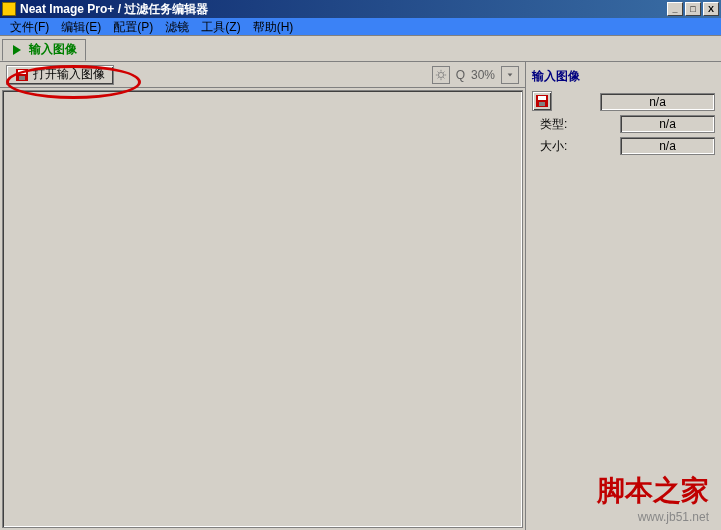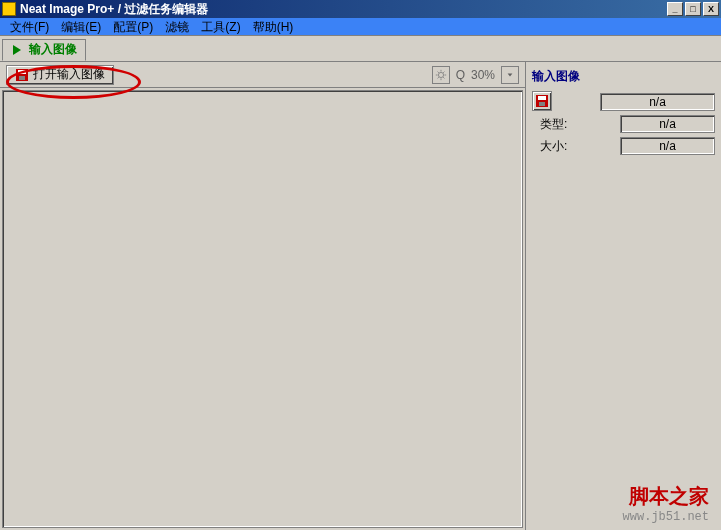--- a/index.html
+++ b/index.html
@@ -36,22 +36,22 @@
 .highlight { position: absolute; border: 3px solid #d00000; border-radius: 50%; width: 135px; height: 34px; top: 65px; left: 6px; pointer-events: none; }
 
 .side-panel { width: 195px; background: #d4d0c8; padding: 6px; }
 .panel-title { color: #000080; font-weight: bold; margin-bottom: 6px; }
 .panel-row { display: flex; align-items: flex-end; margin-bottom: 4px; gap: 44px; }
 .panel-label { width: 36px; color: #000; margin-left: 8px; }
 .panel-value { flex: 1; height: 18px; border: 1px solid #808080; background: #d4d0c8; display: flex; align-items: center; justify-content: center; box-shadow: inset 1px 1px 0 #404040, inset -1px -1px 0 #fff; color: #000; }
 .panel-icon-cell { width: 20px; height: 20px; border: 1px solid #808080; display: flex; align-items: center; justify-content: center; margin-right: 4px; box-shadow: inset 1px 1px 0 #fff, inset -1px -1px 0 #404040; cursor: pointer; }
 
 .watermark { position: absolute; right: 12px; bottom: 6px; text-align: right; pointer-events: none; }
-.watermark-main { color: #c00000; font-size: 20px; font-family: Liberation Serif, serif; font-weight: bold; }
-.watermark-url { color: #888; font-size: 12px; font-family: Liberation Mono, monospace; }
+.watermark-main { color: #c00000; font-size: 28px; font-family: Liberation Serif, serif; font-weight: bold; }
+.watermark-url { color: #888; font-size: 12px; font-family: Liberation Sans, sans-serif; }
 </style>
 </head>
 <body>
 
 <div class="titlebar">
   <span class="titlebar-icon"></span>
   <span class="titlebar-text">Neat Image Pro+ / 过滤任务编辑器</span>
   <div class="titlebar-buttons">
     <div class="titlebar-btn">_</div>
     <div class="titlebar-btn">□</div>

